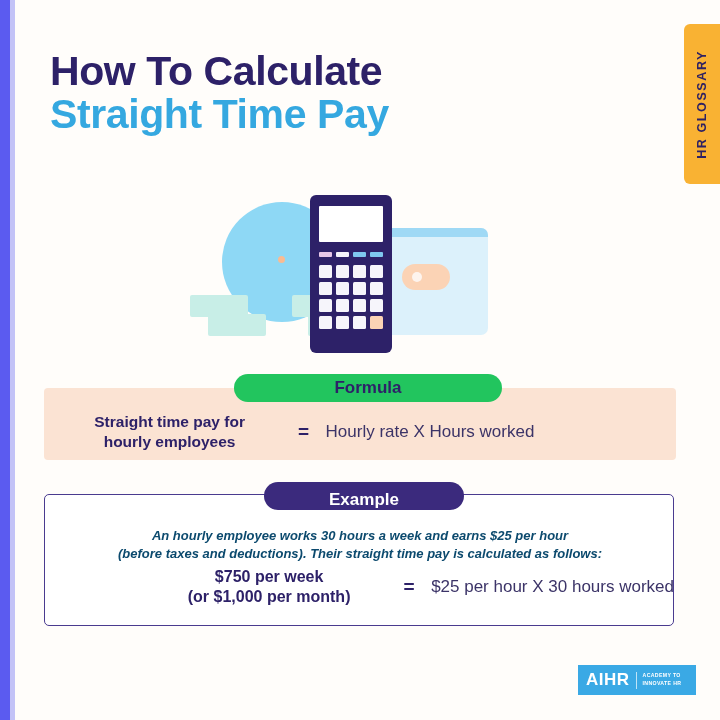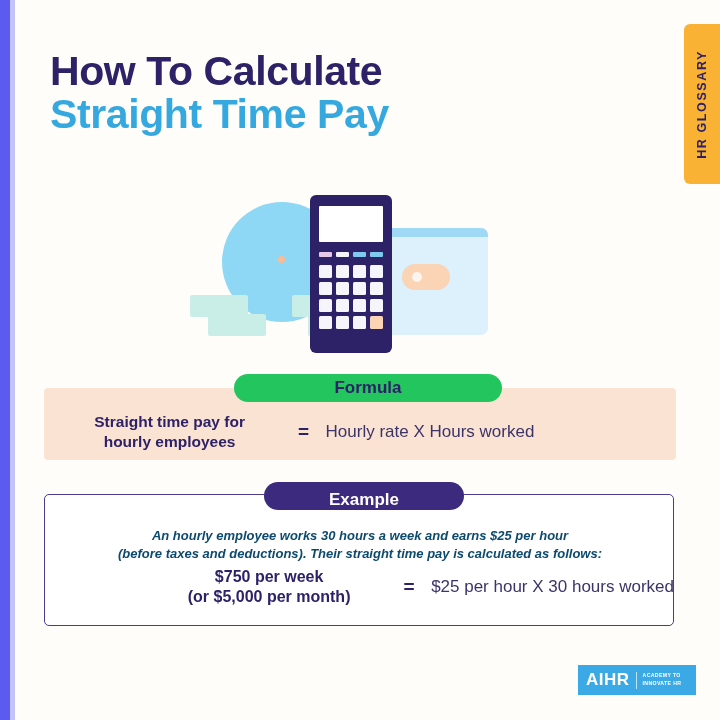--- a/index.html
+++ b/index.html
@@ -469,21 +469,21 @@
   <div class="example-box"></div>
 
   <div class="example-note">
     <span>An hourly employee works 30 hours a week and earns $25 per hour</span><br>
     <span>(before taxes and deductions). Their straight time pay is calculated as follows:</span>
   </div>
 
   <div class="example-row">
     <div class="example-lhs">
       <span>$750 per week</span><br>
-      <span>(or $5,000 per month)</span>
+      <span>(or $1,000 per month)</span>
     </div>
     <div class="eqsign">=</div>
     <div class="example-rhs">$25 per hour  X  30 hours worked</div>
   </div>
 
   <div class="pill-navy">
     <span>Example</span>
   </div>
 
   <div class="logo">

